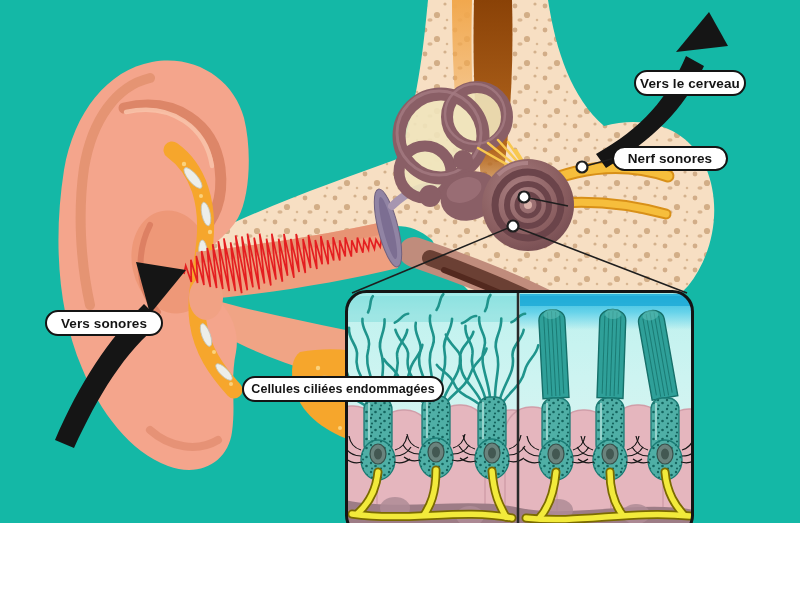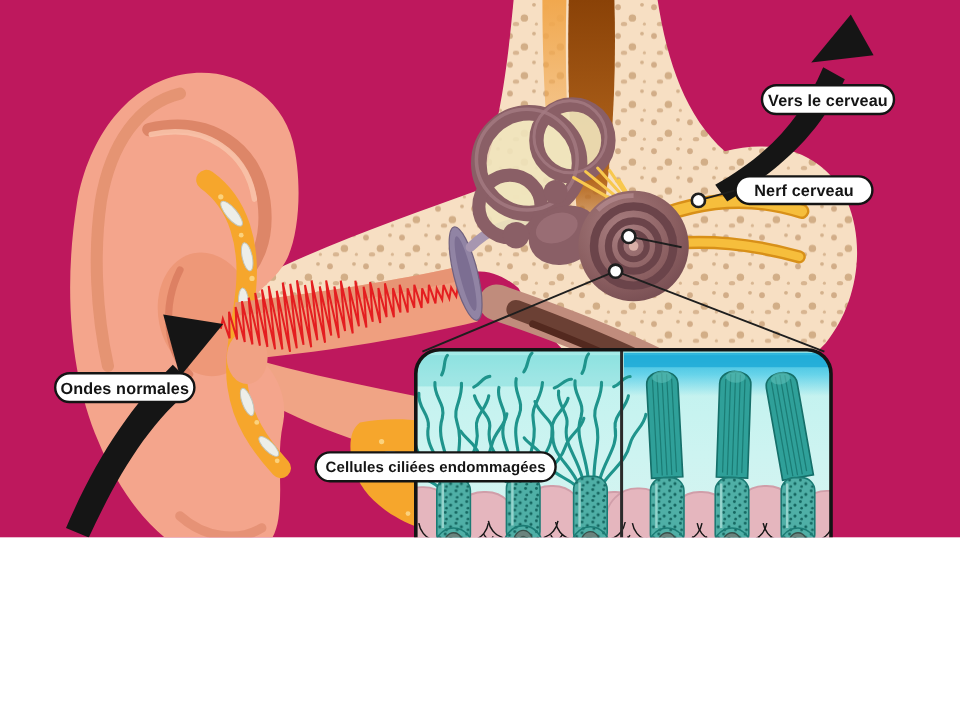--- a/index.html
+++ b/index.html
@@ -1,23 +1,23 @@
 <!DOCTYPE html>
 <html><head>
 <meta charset="utf-8">
 <style>
   html,body{margin:0;padding:0;background:#fff;}
-  .stage{position:relative;width:800px;height:448px;background:#be185d;overflow:hidden;
+  .stage{position:relative;width:800px;height:523px;background:#14b8a6;overflow:hidden;
          font-family:"Liberation Sans",sans-serif;}
   .stage svg{position:absolute;left:0;top:0;}
   .pill{position:absolute;display:flex;align-items:center;justify-content:center;
         background:#ffffff;border:2.5px solid #141414;border-radius:999px;
         font-weight:bold;color:#141414;white-space:nowrap;box-sizing:border-box;
         font-size:13.5px;letter-spacing:.1px;z-index:5;}
-  .pill.small{font-size:12.5px;margin-left:20px;}
+  .pill.small{font-size:12.5px;}
 </style>
 </head>
 <body>
 
 <div class="stage">
 
 <svg width="800" height="600" viewBox="0 0 800 600">
   <defs>
     <pattern id="bone" width="30" height="24" patternUnits="userSpaceOnUse">
       <rect width="30" height="24" fill="#F7DFC3"></rect>
@@ -318,17 +318,17 @@
     <line x1="582" y1="167" x2="615" y2="158"></line>
   </g>
   <g fill="#ffffff" stroke="#1E1E1E" stroke-width="2.2">
     <circle cx="513" cy="226" r="5.5"></circle>
     <circle cx="524" cy="197" r="5.5"></circle>
     <circle cx="582" cy="167" r="5.5"></circle>
   </g>
 </svg>
 
 <div class="pill" style="left:634px;top:70px;width:112px;height:26px;">Vers le cerveau</div>
-<div class="pill" style="left:612px;top:146px;width:116px;height:25px;">Nerf cerveau</div>
-<div class="pill" style="left:45px;top:310px;width:118px;height:26px;">Ondes normales</div>
+<div class="pill" style="left:612px;top:146px;width:116px;height:25px;">Nerf sonores</div>
+<div class="pill" style="left:45px;top:310px;width:118px;height:26px;">Vers sonores</div>
 <div class="pill small" style="left:242px;top:376px;width:202px;height:26px;">Cellules ciliées endommagées</div>
 
 </div>
 
 </body></html>

